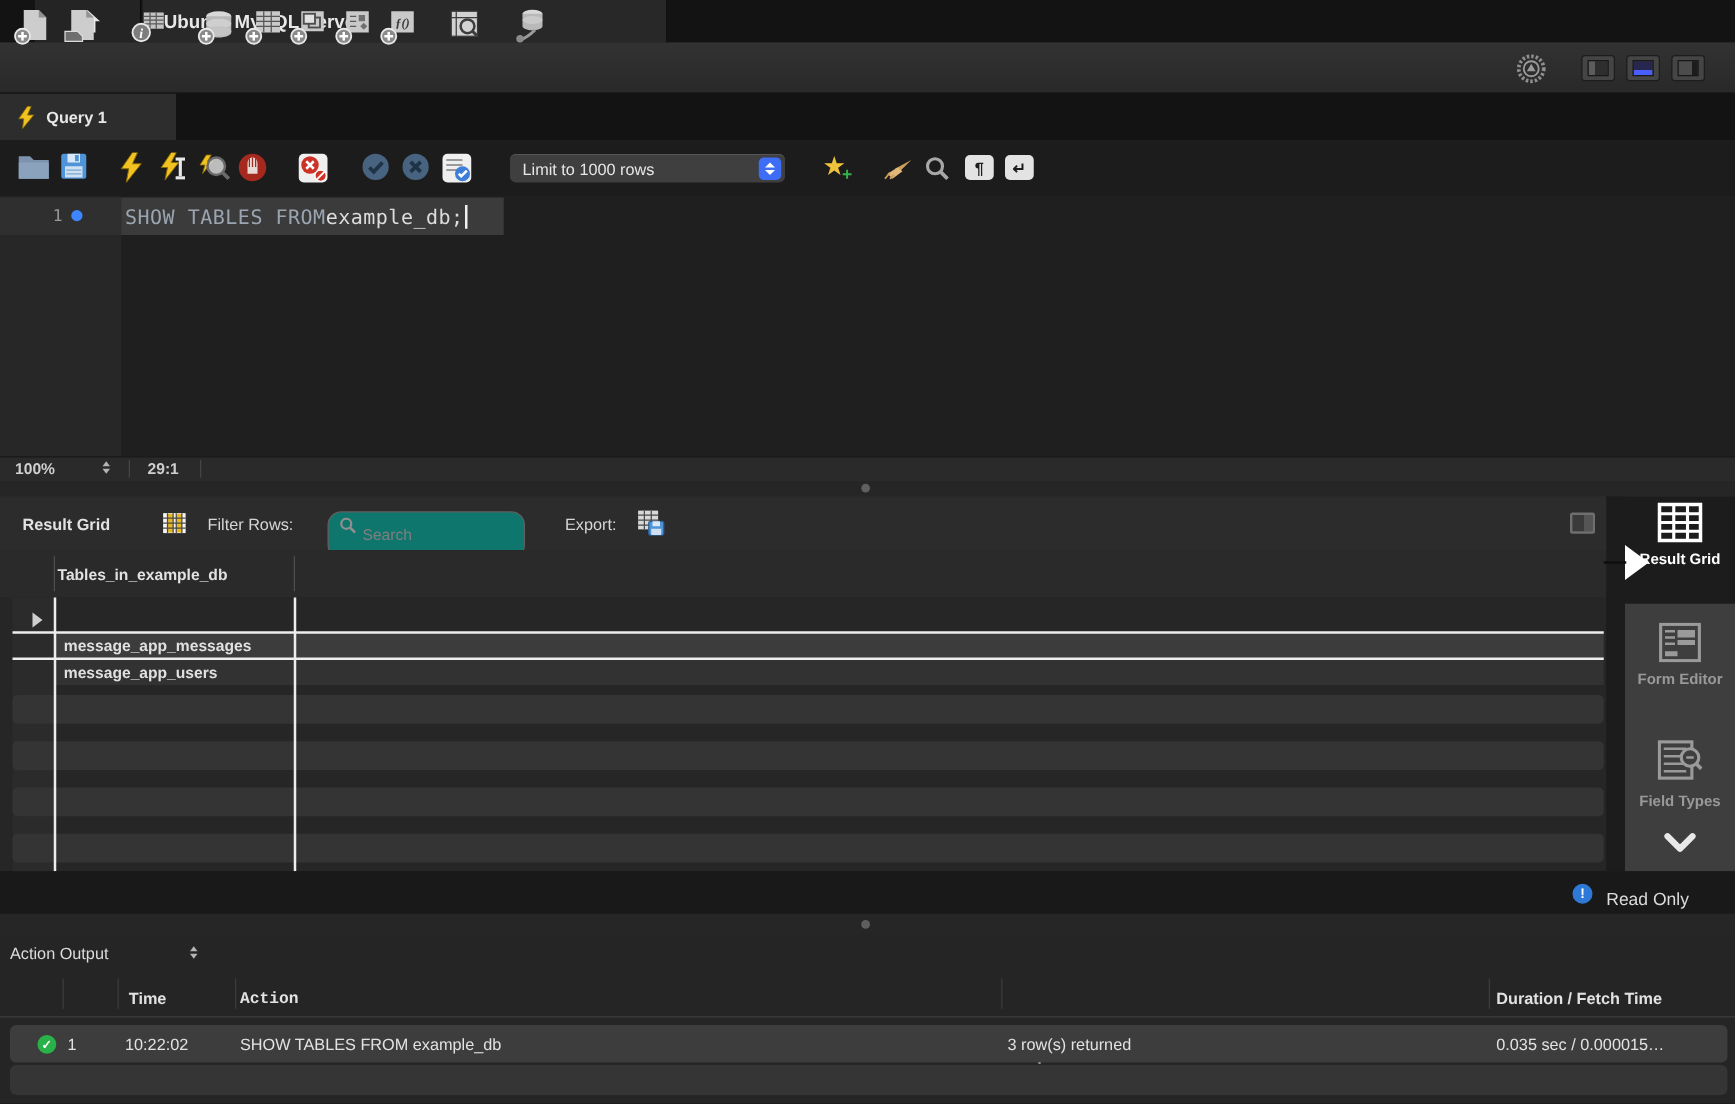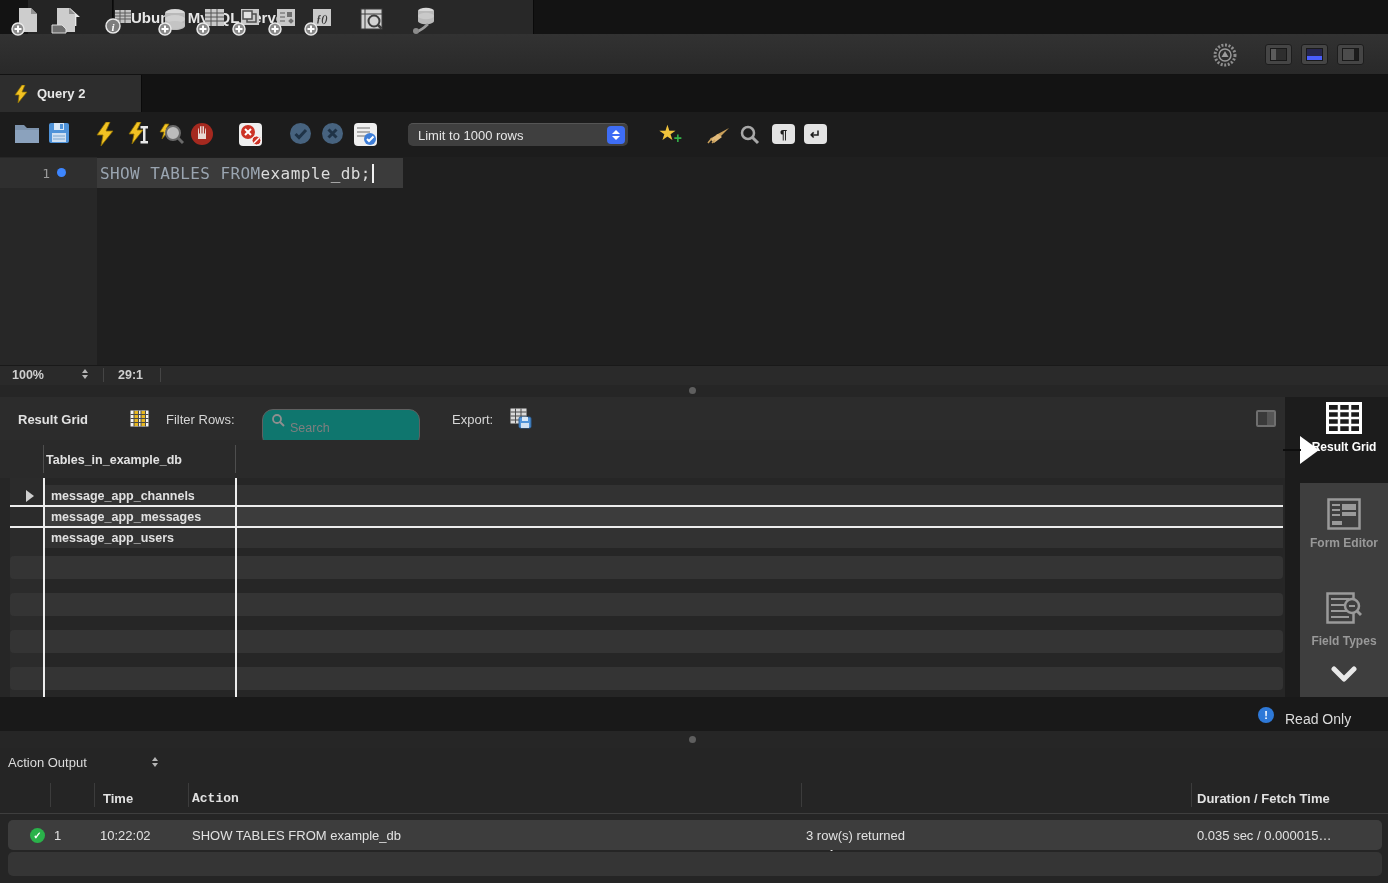--- a/index.html
+++ b/index.html
@@ -213,21 +213,21 @@
   </div>
   <div class="ptoggle" style="left:1337px">
     <div class="inner" style="background:linear-gradient(90deg,#4c4c4c 11px,#1c1c1c 11px)"></div>
   </div>
 
   <div class="abs qtabbar"></div>
   <div class="abs qtab">
     <svg width="14" height="18" viewBox="0 0 14 18">
       <path d="M8 0 L1 10 h4 L4 18 L13 7 H8 L11 0 Z" fill="#f2c223" stroke="#8a6d00" stroke-width="0.7"></path>
     </svg>
-    <span>Query 2</span>
+    <span>Query 1</span>
   </div>
 
   <div class="abs qtoolbar"></div>
 
   <svg class="qicon" style="left:14px" width="26" height="22" viewBox="0 0 26 22">
     <path d="M1 3 h9 l3 3 h12 v15 H1 z" fill="#7d93ad"></path>
       <path d="M1 8 h24 v13 H1 z" fill="#8ba2bd"></path>
   </svg>
   <svg class="qicon" style="left:48px" width="22" height="22" viewBox="0 0 22 22">
     <rect x="1" y="1" width="20" height="20" rx="2" fill="#4f93d9"></rect>
@@ -356,23 +356,20 @@
   <div class="abs" style="left:1256px; top:410px; width:20px; height:17px; border:2px solid #6f6f6f; border-radius:2px; background:linear-gradient(90deg,#3a3a3a 9px,#555 9px);"></div>
 
   <div class="abs grid-header"></div>
   <div class="t bold" style="left:46px; top:453px; font-size:12.5px;">Tables_in_example_db</div>
   <div class="vsep" style="left:43px; top:445px; height:28px; background:#4e4e4e;"></div>
   <div class="vsep" style="left:235px; top:445px; height:28px; background:#4e4e4e;"></div>
 
   <div class="abs grid-body"></div>
   <div class="abs ggutter"></div>
 
-  <div class="grow" style="top:485px; background:#323232;">
-    <span>message_app_channels</span>
-  </div>
   <div class="grow" style="top:506px; background:#3c3c3c;">
     <span>message_app_messages</span>
   </div>
   <div class="grow" style="top:527px; background:#323232;">
     <span>message_app_users</span>
   </div>
   <div class="playtri" style="left:26px; top:490px;"></div>
 
   <div class="stripe" style="top:556px;"></div>
   <div class="stripe" style="top:593px;"></div>

